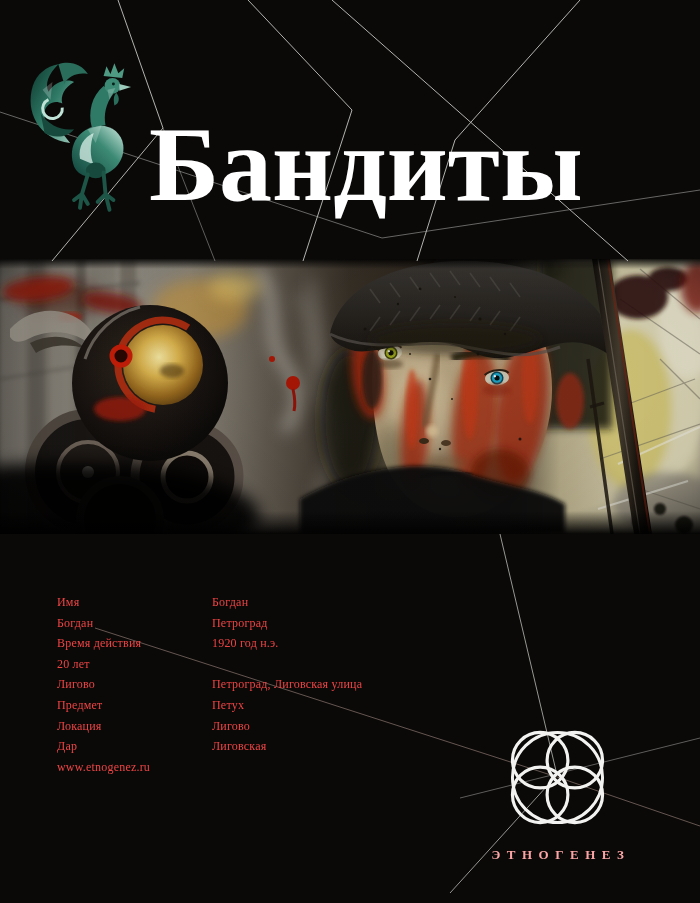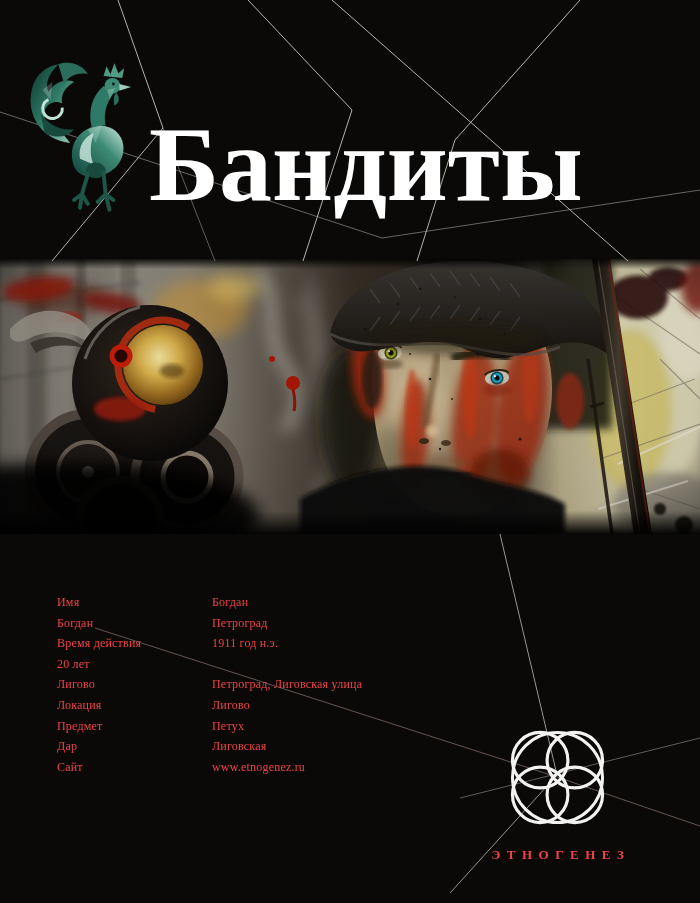--- a/index.html
+++ b/index.html
@@ -19,21 +19,21 @@
     position:absolute;left:57px;top:592px;z-index:4;
     color:#ef4444;font-size:12px;line-height:20.6px;letter-spacing:0.2px;
   }
   .sheet .row{display:flex;}
   .sheet .lbl{width:155px;flex:0 0 155px;}
   .sheet .val{white-space:nowrap;}
   .pub{position:absolute;left:0;top:0;width:700px;height:903px;z-index:4;pointer-events:none;}
   .rings{position:absolute;left:508px;top:728px;width:99px;height:99px;}
   .pubname{
     position:absolute;left:457px;top:847px;width:200px;text-align:center;
-    color:#ef4444;font-size:13px;font-weight:bold;letter-spacing:6.5px;padding-left:4px;
+    color:#fca5a5;font-size:13px;font-weight:bold;letter-spacing:6.5px;padding-left:4px;
   }
 </style>
 </head>
 <body>
 
 <div class="cover">
 
   <svg class="weblines" width="700" height="903" viewBox="0 0 700 903">
     <g stroke="#dcdcd8" stroke-width="1" opacity="0.8" fill="none">
       <path d="M118,0 L163,128 L52,261"></path>
@@ -371,43 +371,42 @@
     <div class="row">
         <span class="lbl">Имя</span>
         <span class="val">Богдан</span>
       </div>
     <div class="row">
         <span class="lbl">Богдан</span>
         <span class="val">Петроград</span>
       </div>
     <div class="row">
         <span class="lbl">Время действия</span>
-        <span class="val">1911 год н.э.</span>
+        <span class="val">1920 год н.э.</span>
       </div>
     <div class="row">
         <span class="val">20 лет</span>
       </div>
     <div class="row">
         <span class="lbl">Лигово</span>
         <span class="val">Петроград, Лиговская улица</span>
       </div>
     <div class="row">
+        <span class="lbl">Предмет</span>
+        <span class="val">Петух</span>
+      </div>
+    <div class="row">
         <span class="lbl">Локация</span>
         <span class="val">Лигово</span>
       </div>
     <div class="row">
-        <span class="lbl">Предмет</span>
-        <span class="val">Петух</span>
-      </div>
-    <div class="row">
         <span class="lbl">Дар</span>
         <span class="val">Лиговская</span>
       </div>
     <div class="row">
-        <span class="lbl">Сайт</span>
         <span class="val">www.etnogenez.ru</span>
       </div>
   </div>
 
   <div class="pub">
     <svg class="rings" viewBox="0 0 100 100">
       <g fill="none" stroke="#f2f2f0" stroke-width="3.2">
         <circle cx="50" cy="50" r="45.5" stroke-width="3"></circle>
         <circle cx="32.5" cy="32.5" r="28"></circle>
         <circle cx="67.5" cy="32.5" r="28"></circle>

